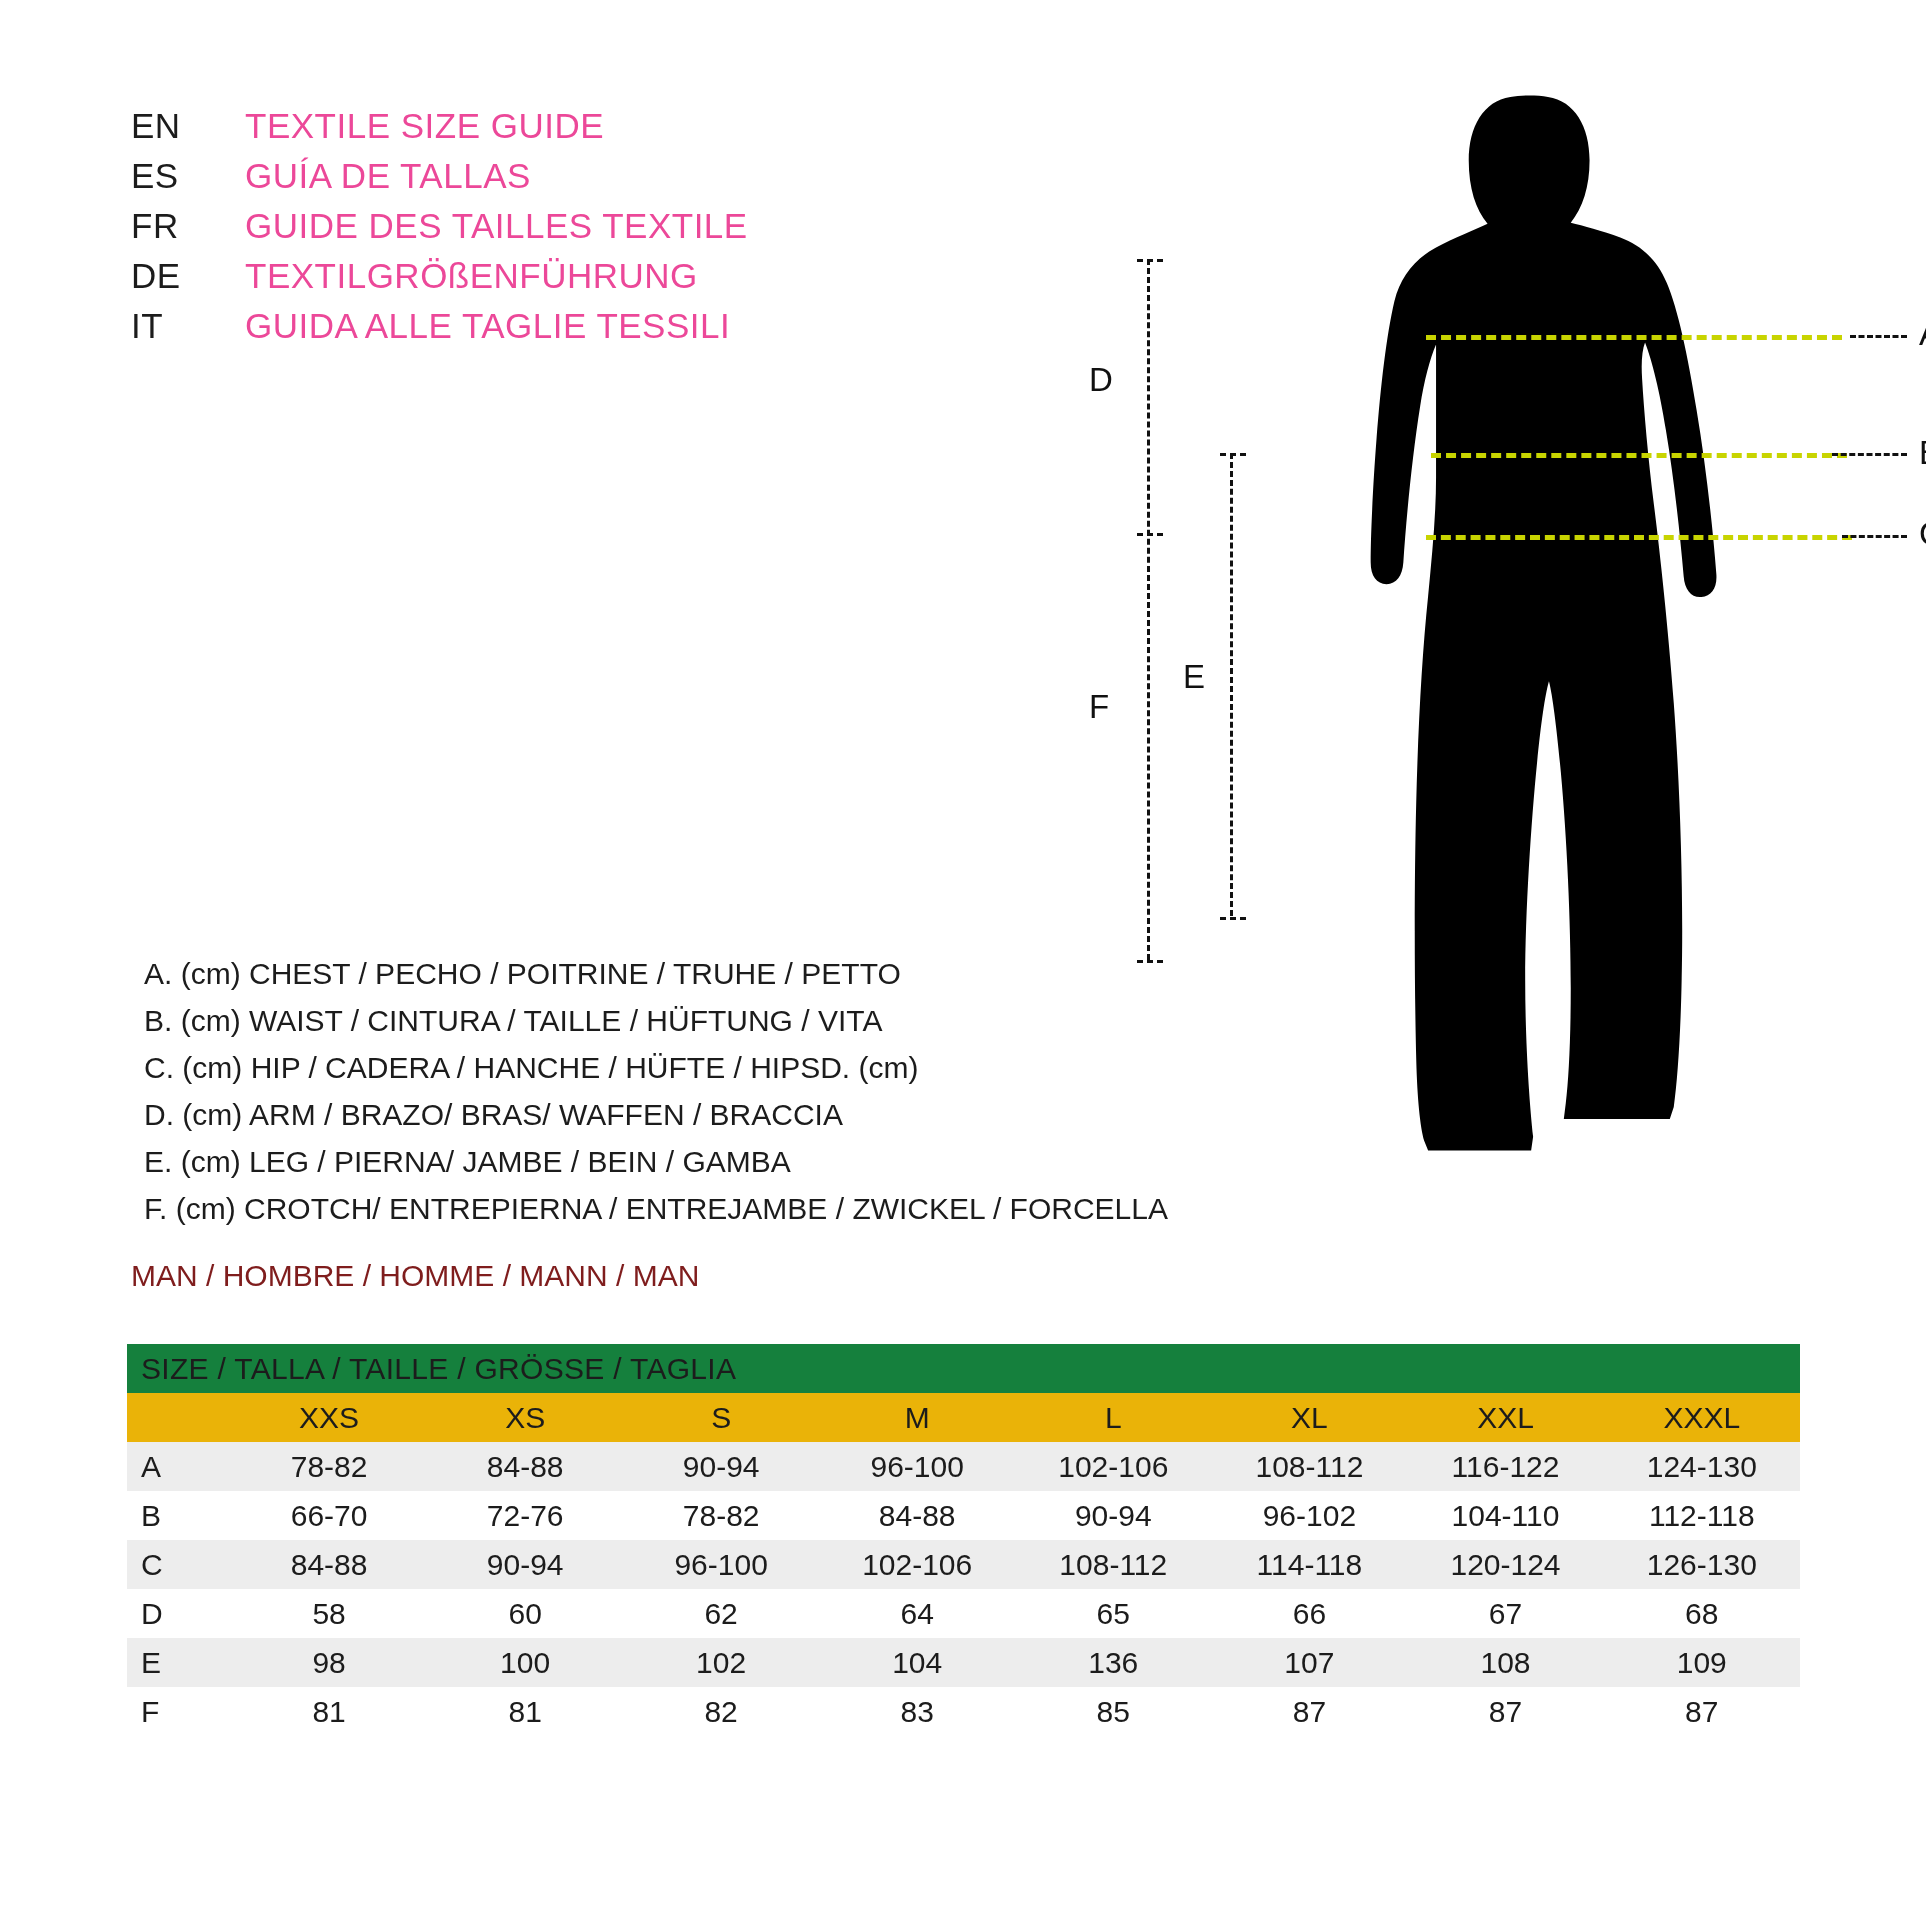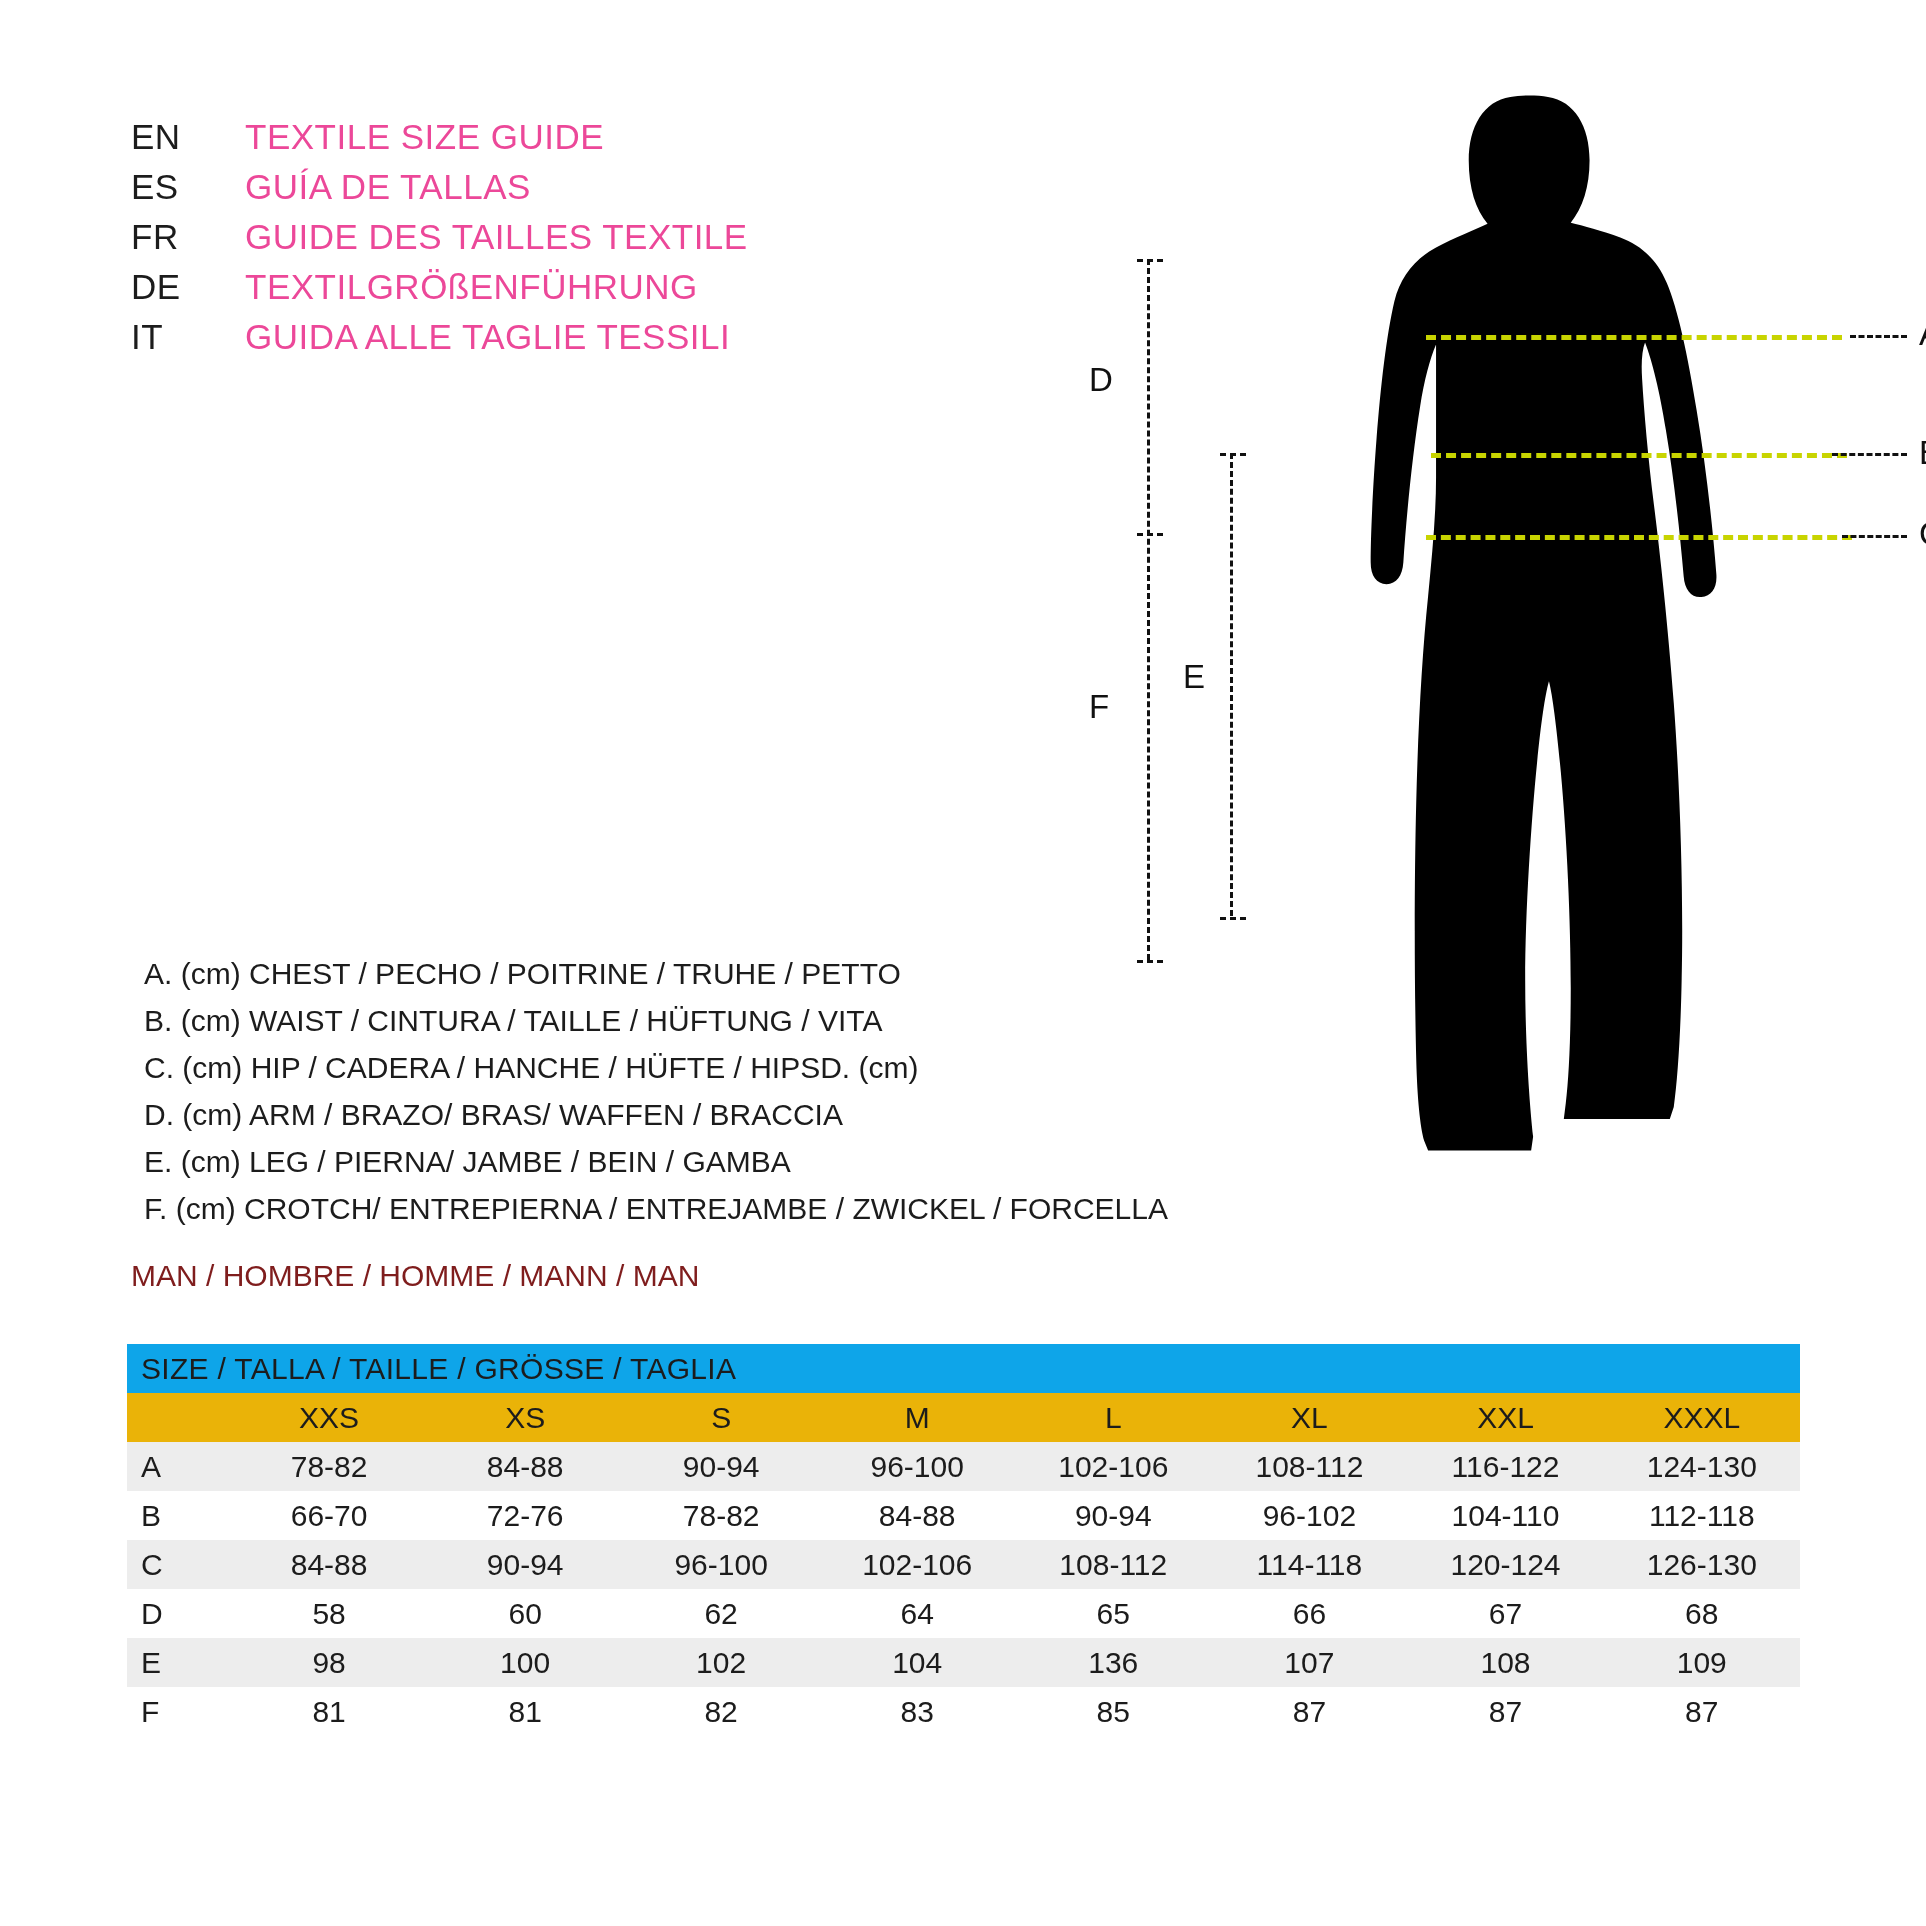--- a/index.html
+++ b/index.html
@@ -13,21 +13,21 @@
     font-family: "Liberation Sans", sans-serif;
     color: #1a1a1a;
     position: relative;
     overflow: hidden;
   }
 
   
   #lang-block {
     position: absolute;
     left: 131px;
-    top: 117px;
+    top: 106px;
     width: 812px;
   }
   .lang-row {
     display: flex;
     align-items: baseline;
     height: 50px;
   }
   .lang-code {
     width: 114px;
     font-size: 35px;
@@ -121,21 +121,21 @@
     font-size: 30px;
     color: #1c1c1c;
   }
   #size-table th, #size-table td {
     padding: 0;
     height: 49px;
     text-align: center;
     font-weight: normal;
   }
   #size-table tr.header-row {
-    background: #0ea5e9;
+    background: #15803d;
   }
   #size-table tr.header-row td {
     text-align: left;
     padding-left: 14px;
     font-size: 30px;
     letter-spacing: 0.3px;
   }
   #size-table tr.cols td {
     background: #eab308;
   }

